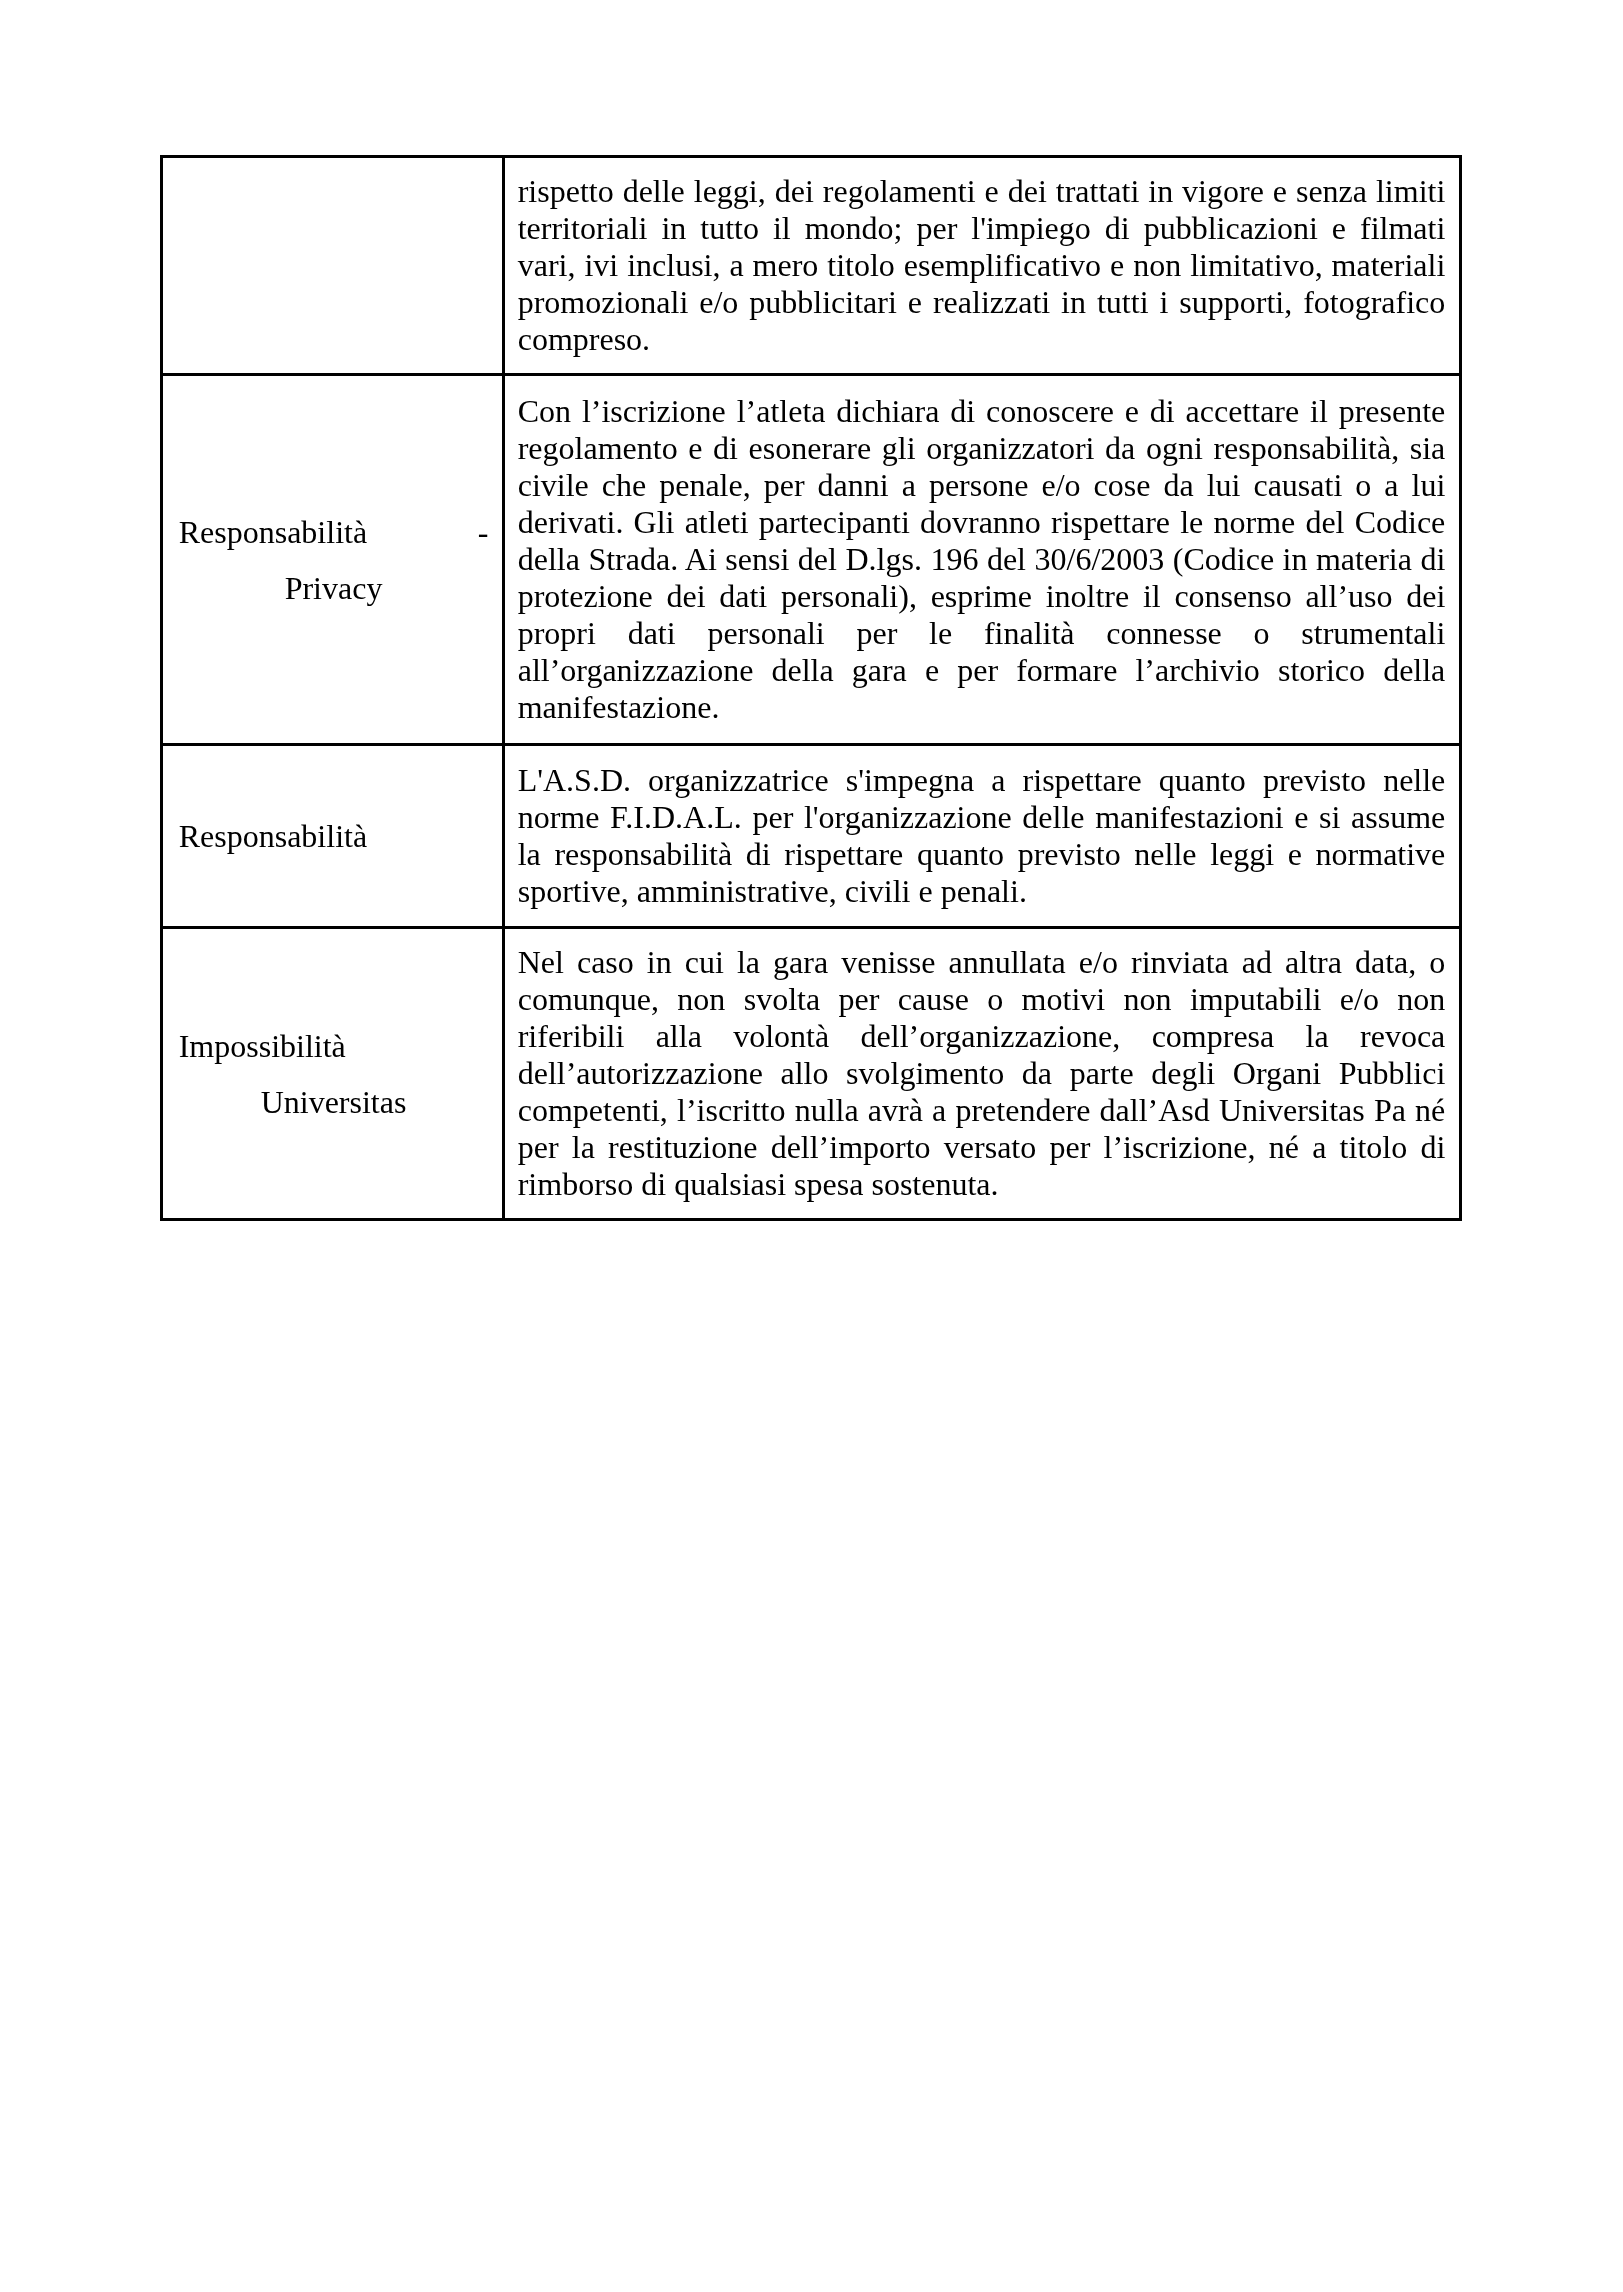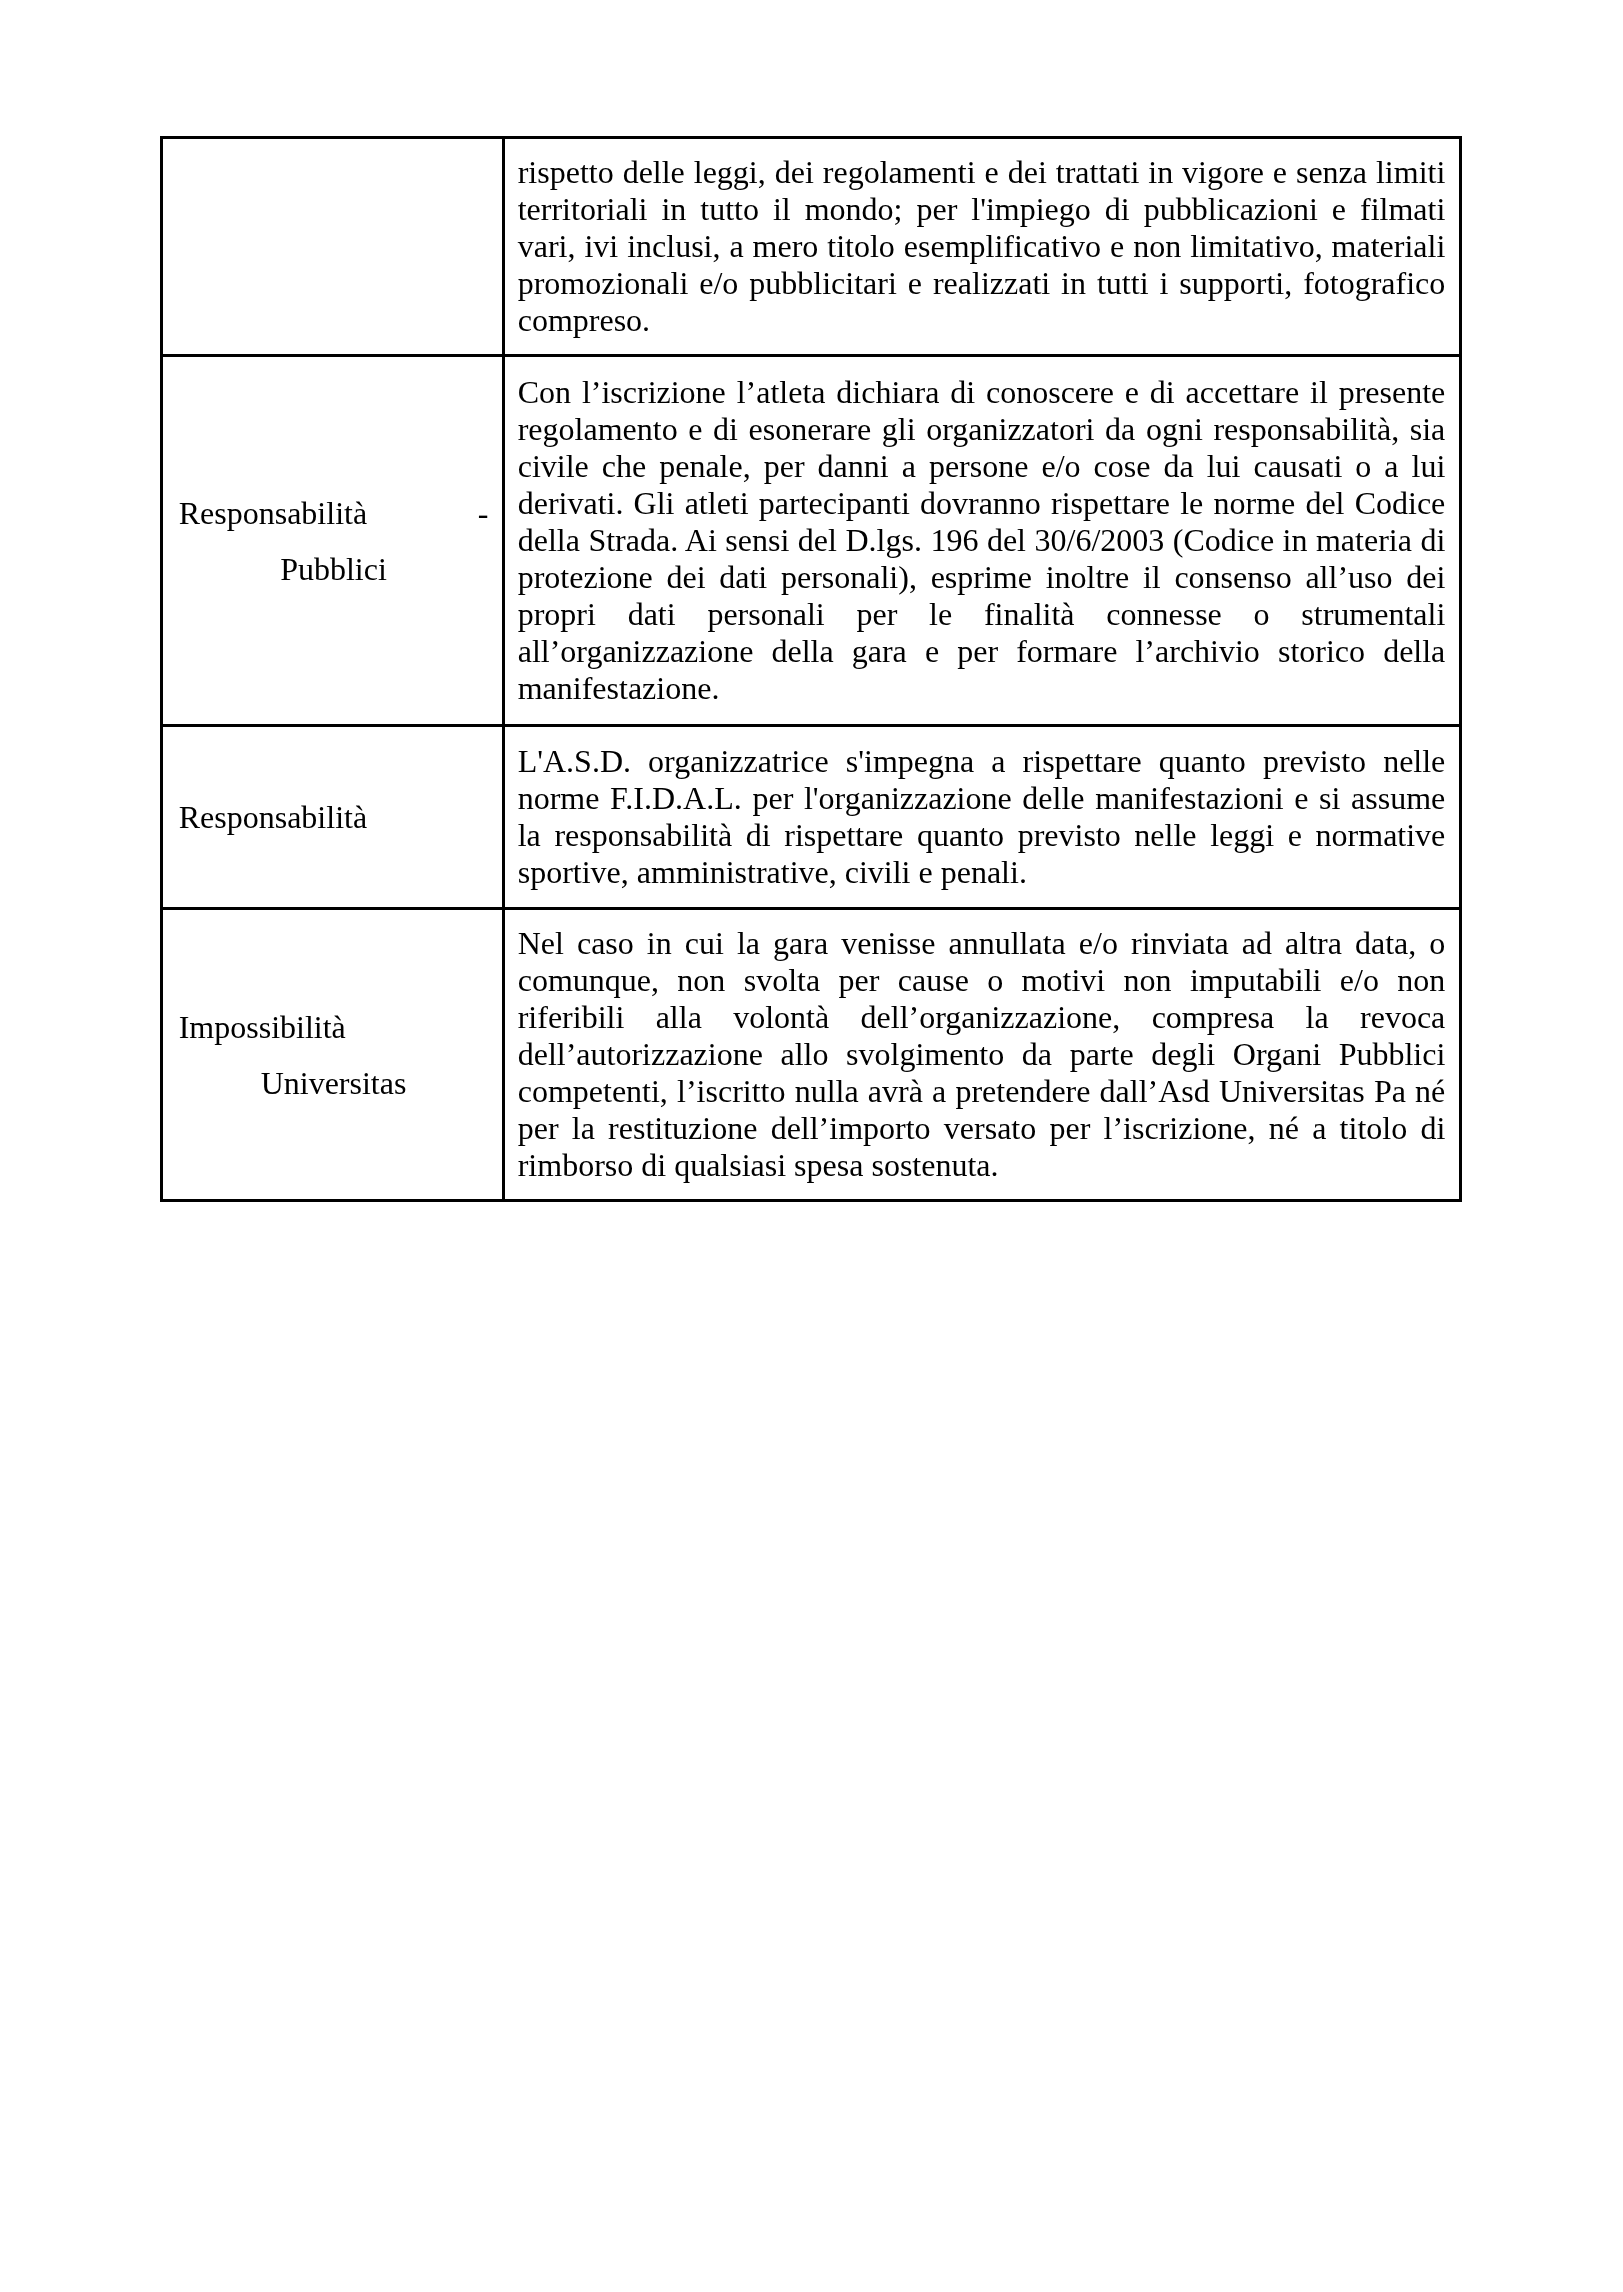--- a/index.html
+++ b/index.html
@@ -13,21 +13,21 @@
     position: relative;
     width: 1623px;
     height: 2293px;
     background: #ffffff;
     color: #000000;
     font-family: "Liberation Serif", "DejaVu Serif", serif;
   }
   table.reg-table {
     position: absolute;
     left: 160px;
-    top: 136px;
+    top: 155px;
     width: 1299px;
     border-collapse: collapse;
     table-layout: fixed;
     padding-left: 15px;
   }
   col.col-label { width: 342px; }
   col.col-body  { width: 957px; }
   tr.row-0 { height: 218px; }
   tr.row-1 { height: 370px; }
   tr.row-2 { height: 183px; }
@@ -76,21 +76,21 @@
         <p>rispetto delle leggi, dei regolamenti e dei trattati in vigore e senza limiti territoriali in tutto il mondo; per l'impiego di pubblicazioni e filmati vari, ivi inclusi, a mero titolo esemplificativo e non limitativo, materiali promozionali e/o pubblicitari e realizzati in tutti i supporti, fotografico compreso.</p>
       </td>
     </tr>
 
     <tr class="row-1">
       <td class="label-cell">
         <div class="label-line l1">
           <span>Responsabilità</span>
           <span>-</span>
         </div>
-        <div class="label-line l2">Pubblici</div>
+        <div class="label-line l2">Privacy</div>
       </td>
       <td class="body-cell">
         <p>Con l’iscrizione l’atleta dichiara di conoscere e di accettare il presente regolamento e di esonerare gli organizzatori da ogni responsabilità, sia civile che penale, per danni a persone e/o cose da lui causati o a lui derivati. Gli atleti partecipanti dovranno rispettare le norme del Codice della Strada. Ai sensi del D.lgs. 196 del 30/6/2003 (Codice in materia di protezione dei dati personali), esprime inoltre il consenso all’uso dei propri dati personali per le finalità connesse o strumentali all’organizzazione della gara e per formare l’archivio storico della manifestazione.</p>
       </td>
     </tr>
 
     <tr class="row-2">
       <td class="label-cell">
         <div class="label-line l1">
           <span>Responsabilità</span>

